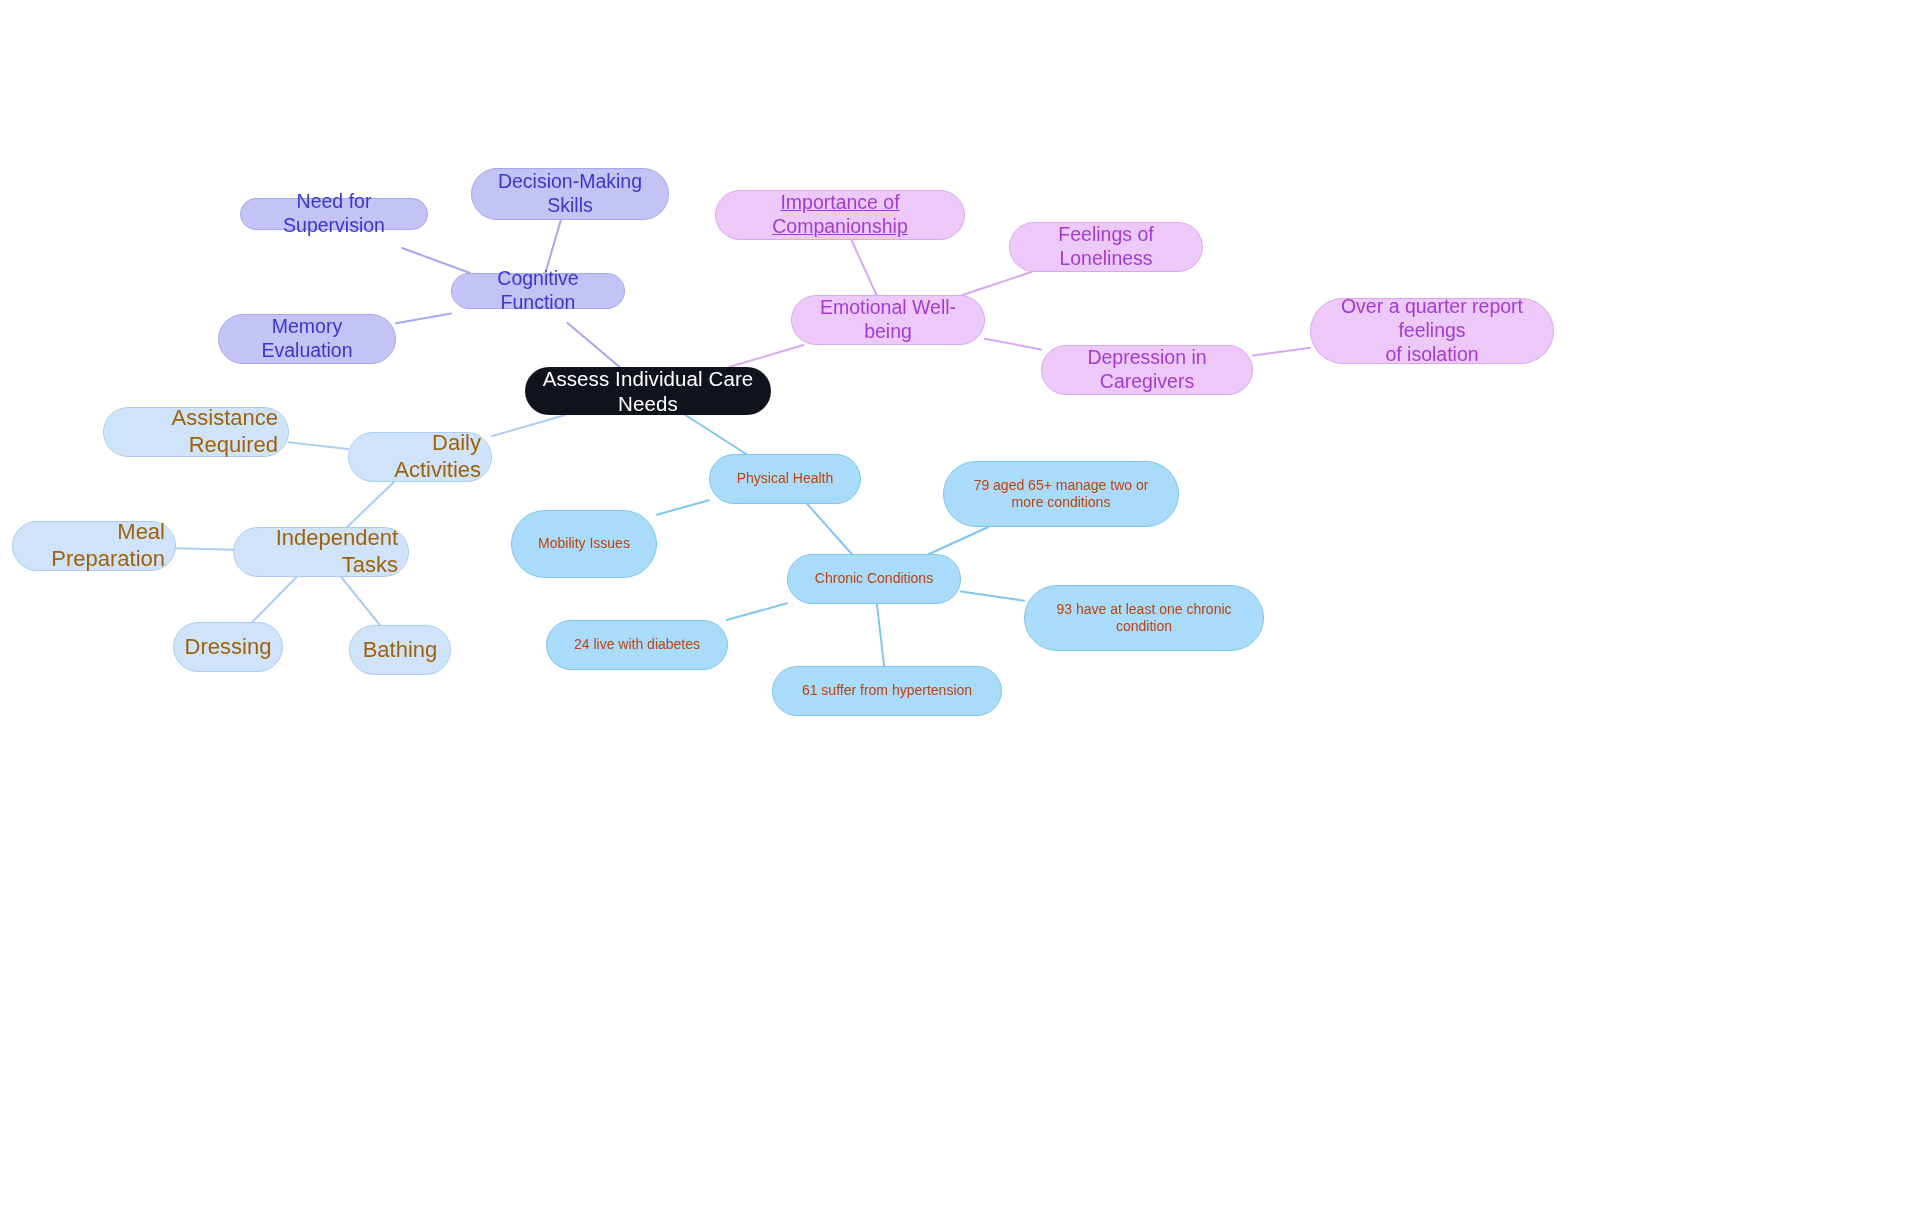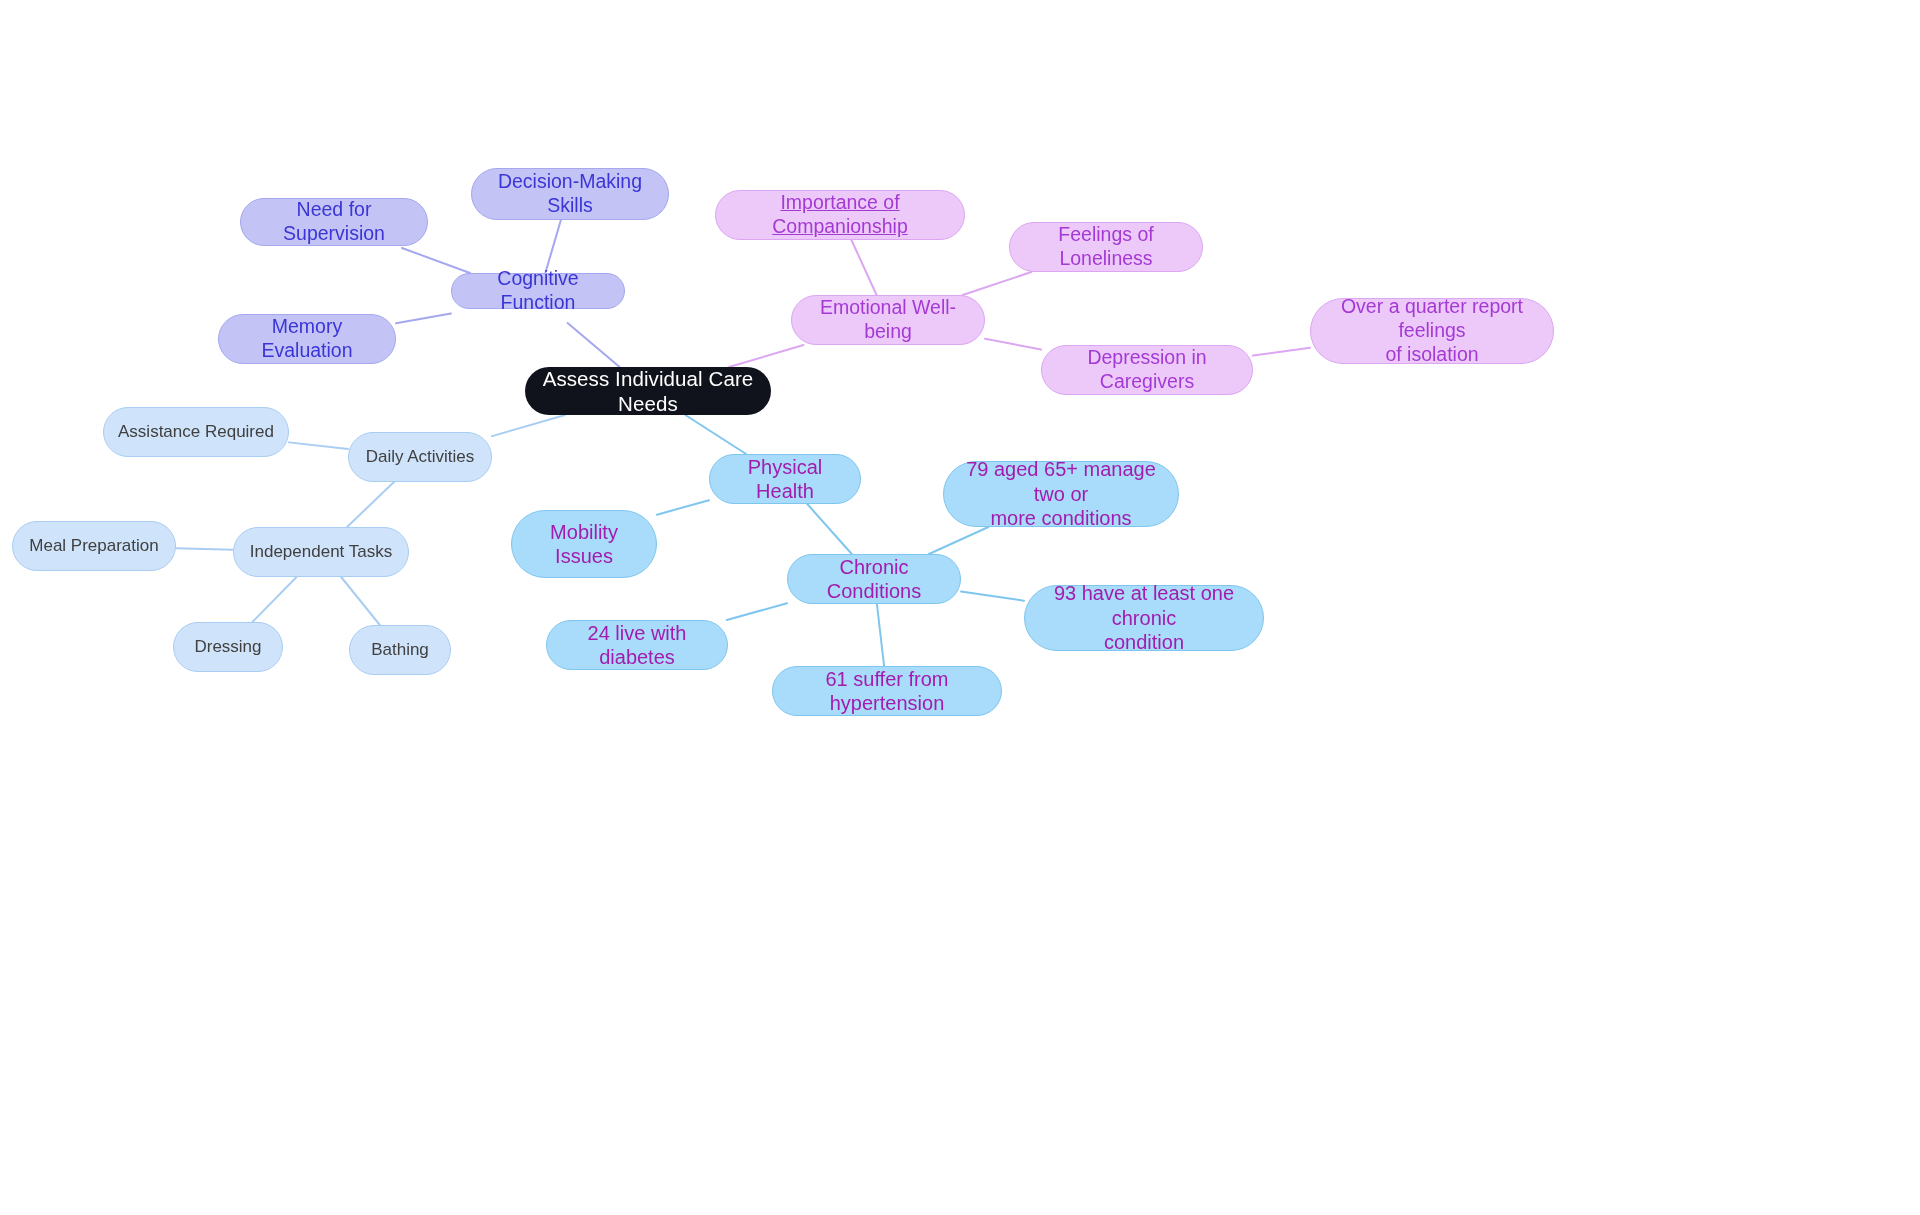--- a/index.html
+++ b/index.html
@@ -57,28 +57,29 @@
   }
   .node-pink {
     background: #edc9fa;
     border: 1.3px solid #dca6f2;
     color: #a43ad4;
     font-size: 19.5px;
   }
   .node-blue {
     background: #a8dcfa;
     border: 1.3px solid #7fc6ef;
-    color: #a21caf;
-    font-size: 20px;
+    color: #c2410c;
+    font-size: 14px;
   }
   .node-paleblue {
     background: #cfe4fb;
     border: 1.3px solid #a9cdf3;
-    color: #404040;
-    font-size: 17px;
+    color: #a16207;
+    font-size: 22px;
+    text-align: right;
   }
   .logo {
     position: absolute;
     left: 1430px;
     top: 1095px;
     width: 470px;
     height: 110px;
   }
   .logo-main {
     position: absolute;
@@ -140,21 +141,21 @@
       <line x1="348" y1="448.9642857142857" x2="289" y2="442.3794642857143" stroke="#a9cdf3" stroke-width="2" stroke-linecap="round"></line>
       <line x1="393.94736842105266" y1="482" x2="347.05263157894734" y2="527" stroke="#a9cdf3" stroke-width="2" stroke-linecap="round"></line>
       <line x1="233" y1="549.6740088105727" x2="176" y2="548.1674008810572" stroke="#a9cdf3" stroke-width="2" stroke-linecap="round"></line>
       <line x1="296.5263157894737" y1="577" x2="252.4736842105263" y2="622" stroke="#a9cdf3" stroke-width="2" stroke-linecap="round"></line>
       <line x1="341.1530612244898" y1="577" x2="379.8469387755102" y2="625" stroke="#a9cdf3" stroke-width="2" stroke-linecap="round"></line>
     </svg>
   <div id="nodes">
       <div class="node node-root" style="left: 525px; top: 367px; width: 246px; height: 48px;"><span>Assess Individual Care Needs</span></div>
       <div class="node node-purple" style="left: 451px; top: 273px; width: 174px; height: 36px;"><span>Cognitive Function</span></div>
       <div class="node node-purple" style="left: 471px; top: 168px; width: 198px; height: 52px;"><span>Decision-Making Skills</span></div>
-      <div class="node node-purple" style="left: 240px; top: 198px; width: 188px; height: 48px;"><span>Need for Supervision</span></div>
+      <div class="node node-purple" style="left: 240px; top: 198px; width: 188px; height: 32px;"><span>Need for Supervision</span></div>
       <div class="node node-purple" style="left: 218px; top: 314px; width: 178px; height: 50px;"><span>Memory Evaluation</span></div>
       <div class="node node-pink" style="left: 791px; top: 295px; width: 194px; height: 50px;"><span>Emotional Well-being</span></div>
       <div class="node node-pink" style="left: 715px; top: 190px; width: 250px; height: 50px; text-decoration: underline;"><span>Importance of Companionship</span></div>
       <div class="node node-pink" style="left: 1009px; top: 222px; width: 194px; height: 50px;"><span>Feelings of Loneliness</span></div>
       <div class="node node-pink" style="left: 1041px; top: 345px; width: 212px; height: 50px;"><span>Depression in Caregivers</span></div>
       <div class="node node-pink" style="left: 1310px; top: 298px; width: 244px; height: 66px;"><span>Over a quarter report feelings
 of isolation</span></div>
       <div class="node node-blue" style="left: 709px; top: 454px; width: 152px; height: 50px;"><span>Physical Health</span></div>
       <div class="node node-blue" style="left: 511px; top: 510px; width: 146px; height: 68px;"><span>Mobility Issues</span></div>
       <div class="node node-blue" style="left: 787px; top: 554px; width: 174px; height: 50px;"><span>Chronic Conditions</span></div>

